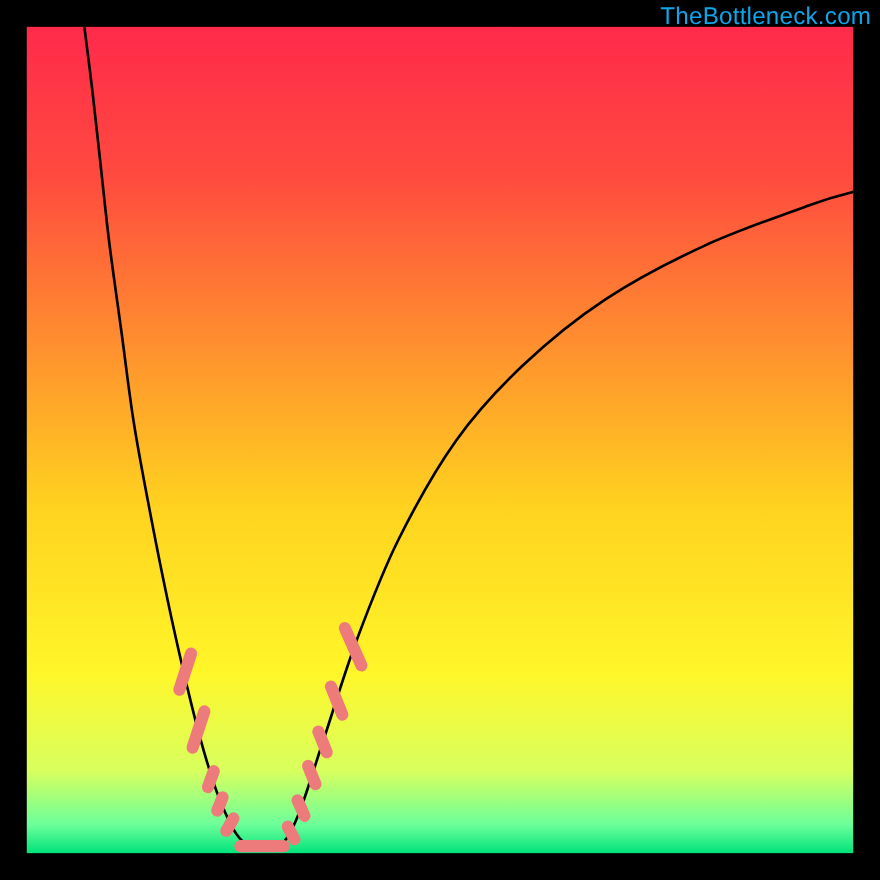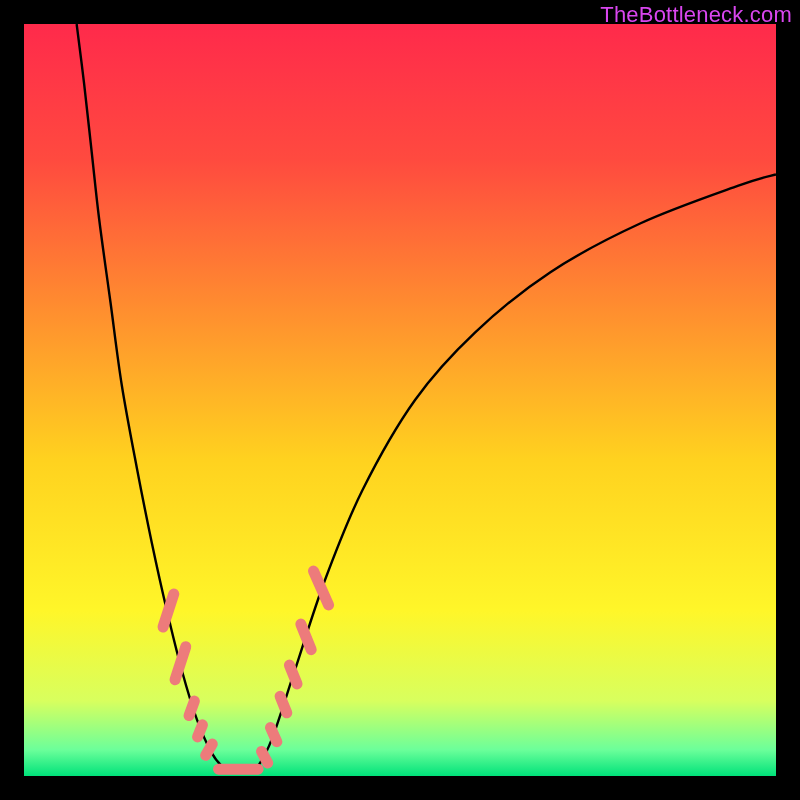--- a/index.html
+++ b/index.html
@@ -23,21 +23,21 @@
     top: 24px;
     left: 24px;
     width: 752px;
     height: 752px;
     overflow: hidden;
   }
   .watermark {
     position: absolute;
     top: 2px;
     right: 8px;
-    color: #d946ef;
+    color: #0ea5e9;
     font-size: 22px;
     font-weight: 500;
     letter-spacing: 0.2px;
     user-select: none;
   }
 </style>
 </head>
 <body>
 
 <div class="frame">

